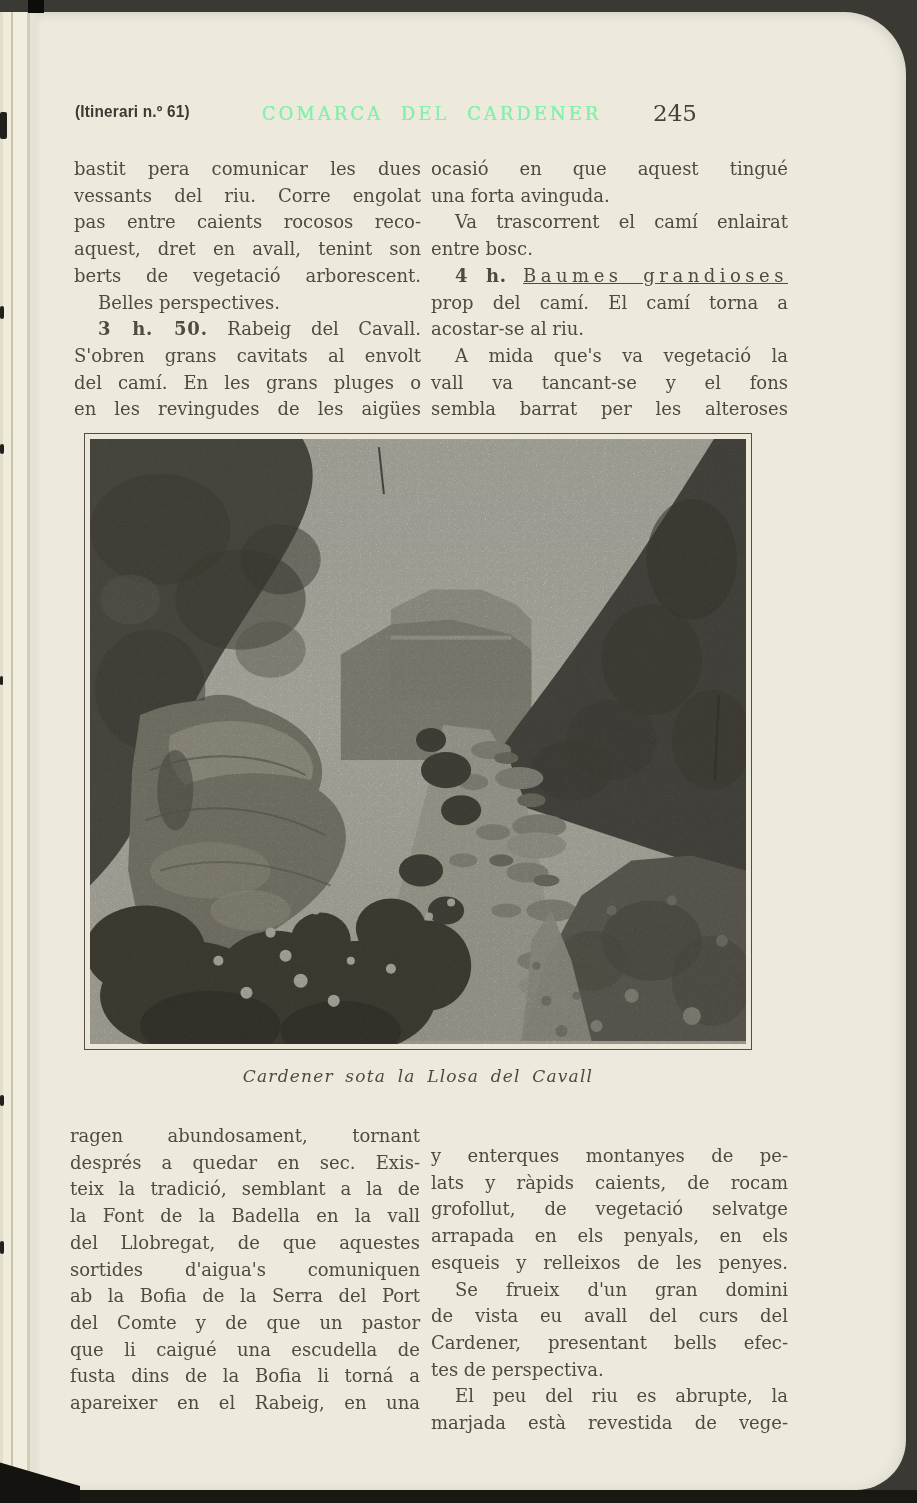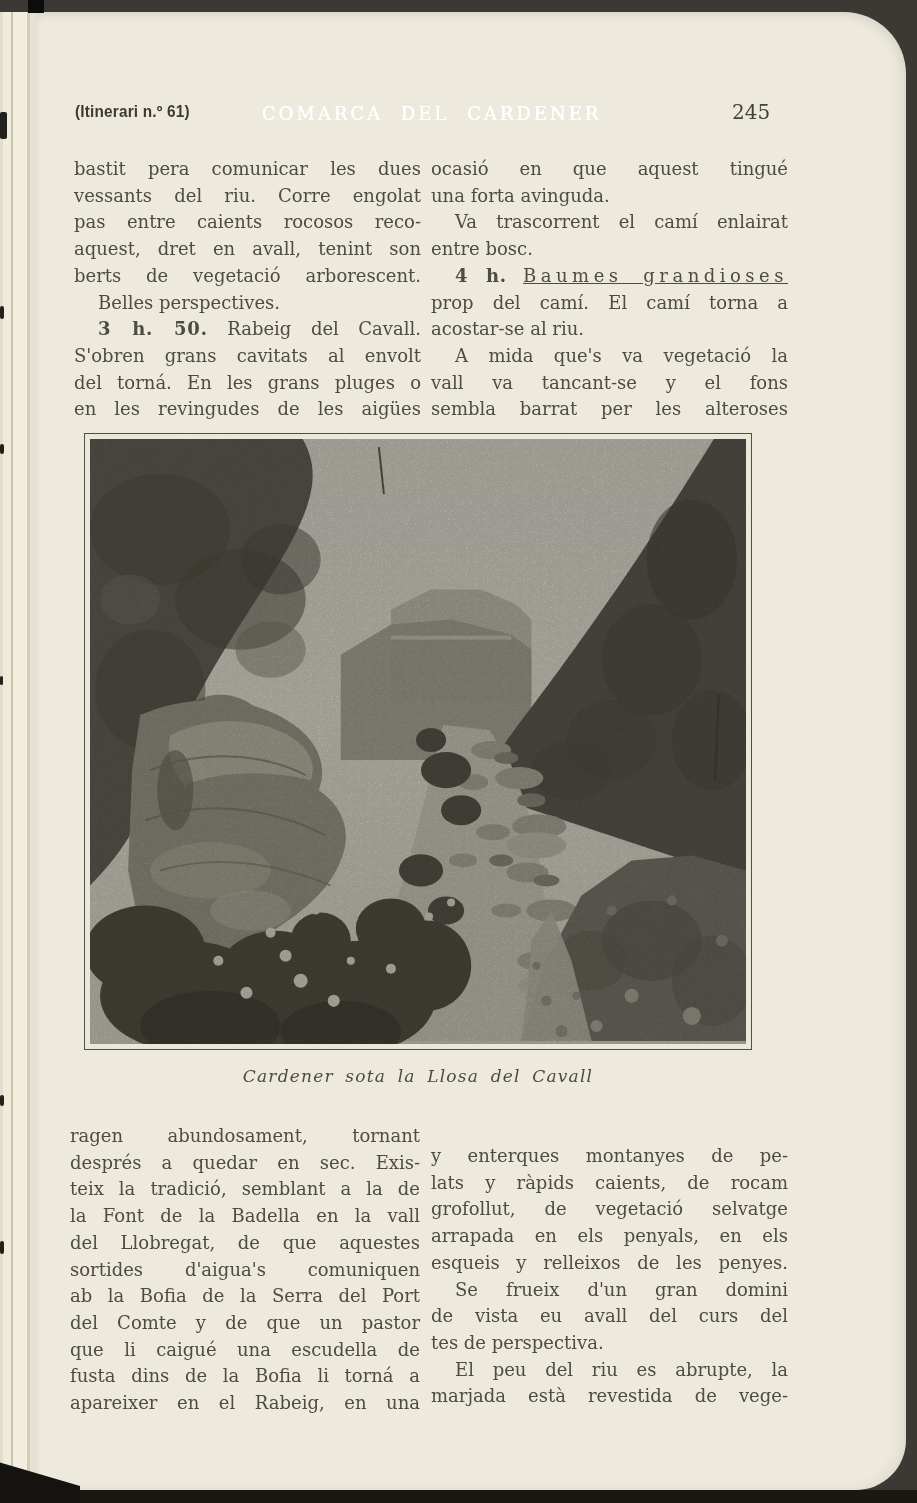--- a/index.html
+++ b/index.html
@@ -22,23 +22,23 @@
   .speck.s3{left:0;top:444px;width:4px;height:10px;}
   .speck.s4{left:0;top:676px;width:3px;height:9px;}
   .speck.s5{left:0;top:1095px;width:4px;height:11px;}
   .speck.s6{left:0;top:1241px;width:4px;height:13px;}
   .speck.top-mark{left:28px;top:0;width:16px;height:13px;background:#0c0c0a;border-radius:0;}
 
   .hdr-label{position:absolute;left:75px;top:102px;font-family:"Liberation Sans",sans-serif;
      font-weight:bold;font-size:16.5px;color:#3c3a33;letter-spacing:.2px;
      transform:scaleX(.93);transform-origin:left center;}
   .hdr-title{position:absolute;left:75px;top:103px;width:713px;text-align:center;
-     font-size:18px;letter-spacing:3px;word-spacing:9px;color:#ffffff;
+     font-size:18px;letter-spacing:3px;word-spacing:9px;color:#86efac;
      text-shadow:.3px 0 0 currentColor;}
-  .hdr-num{position:absolute;left:732px;top:100px;font-size:20px;color:#45423a;}
+  .hdr-num{position:absolute;left:653px;top:100px;font-size:23px;color:#45423a;}
 
   .col{position:absolute;font-size:18px;line-height:26.7px;color:#4e4b42;}
   .col.tl{left:74px;top:156px;width:347px;}
   .col.tr{left:431px;top:156px;width:357px;}
   .col.bl{left:70px;top:1123px;width:350px;}
   .col.br{left:431px;top:1123px;width:357px;margin-top:20px;}
   .tline{text-align:justify;text-align-last:justify;}
   .tline.nojust{text-align-last:auto;}
   .tline.indent{padding-left:24px;}
   .tline b{font-weight:bold;letter-spacing:.8px;}
@@ -73,21 +73,21 @@
 
   <div class="col tl">
       <div class="tline"><span>bastit pera comunicar les dues</span></div>
       <div class="tline"><span>vessants del riu. Corre engolat</span></div>
       <div class="tline"><span>pas entre caients rocosos reco-</span></div>
       <div class="tline"><span>aquest, dret en avall, tenint son</span></div>
       <div class="tline"><span>berts de vegetació arborescent.</span></div>
       <div class="tline indent nojust"><span>Belles perspectives.</span></div>
       <div class="tline indent"><b>3 h. 50.</b> <span>Rabeig del Cavall.</span></div>
       <div class="tline"><span>S'obren grans cavitats al envolt</span></div>
-      <div class="tline"><span>del torná. En les grans pluges o</span></div>
+      <div class="tline"><span>del camí. En les grans pluges o</span></div>
       <div class="tline"><span>en les revingudes de les aigües</span></div>
     </div>
   <div class="col tr">
       <div class="tline"><span>ocasió en que aquest tingué</span></div>
       <div class="tline nojust"><span>una forta avinguda.</span></div>
       <div class="tline indent"><span>Va trascorrent el camí enlairat</span></div>
       <div class="tline nojust"><span>entre bosc.</span></div>
       <div class="tline indent"><b>4 h.</b> <span class="lsp">Baumes grandioses</span></div>
       <div class="tline"><span>prop del camí. El camí torna a</span></div>
       <div class="tline nojust"><span>acostar-se al riu.</span></div>
@@ -249,18 +249,19 @@
       <div class="tline"><span>apareixer en el Rabeig, en una</span></div>
     </div>
   <div class="col br">
       <div class="tline"><span>y enterques montanyes de pe-</span></div>
       <div class="tline"><span>lats y ràpids caients, de rocam</span></div>
       <div class="tline"><span>grofollut, de vegetació selvatge</span></div>
       <div class="tline"><span>arrapada en els penyals, en els</span></div>
       <div class="tline"><span>esqueis y relleixos de les penyes.</span></div>
       <div class="tline indent"><span>Se frueix d'un gran domini</span></div>
       <div class="tline"><span>de vista eu avall del curs del</span></div>
+      <div class="tline"><span>Cardener, presentant bells efec-</span></div>
       <div class="tline nojust"><span>tes de perspectiva.</span></div>
       <div class="tline indent"><span>El peu del riu es abrupte, la</span></div>
       <div class="tline"><span>marjada està revestida de vege-</span></div>
     </div>
 
 </div>
 
 </body></html>

